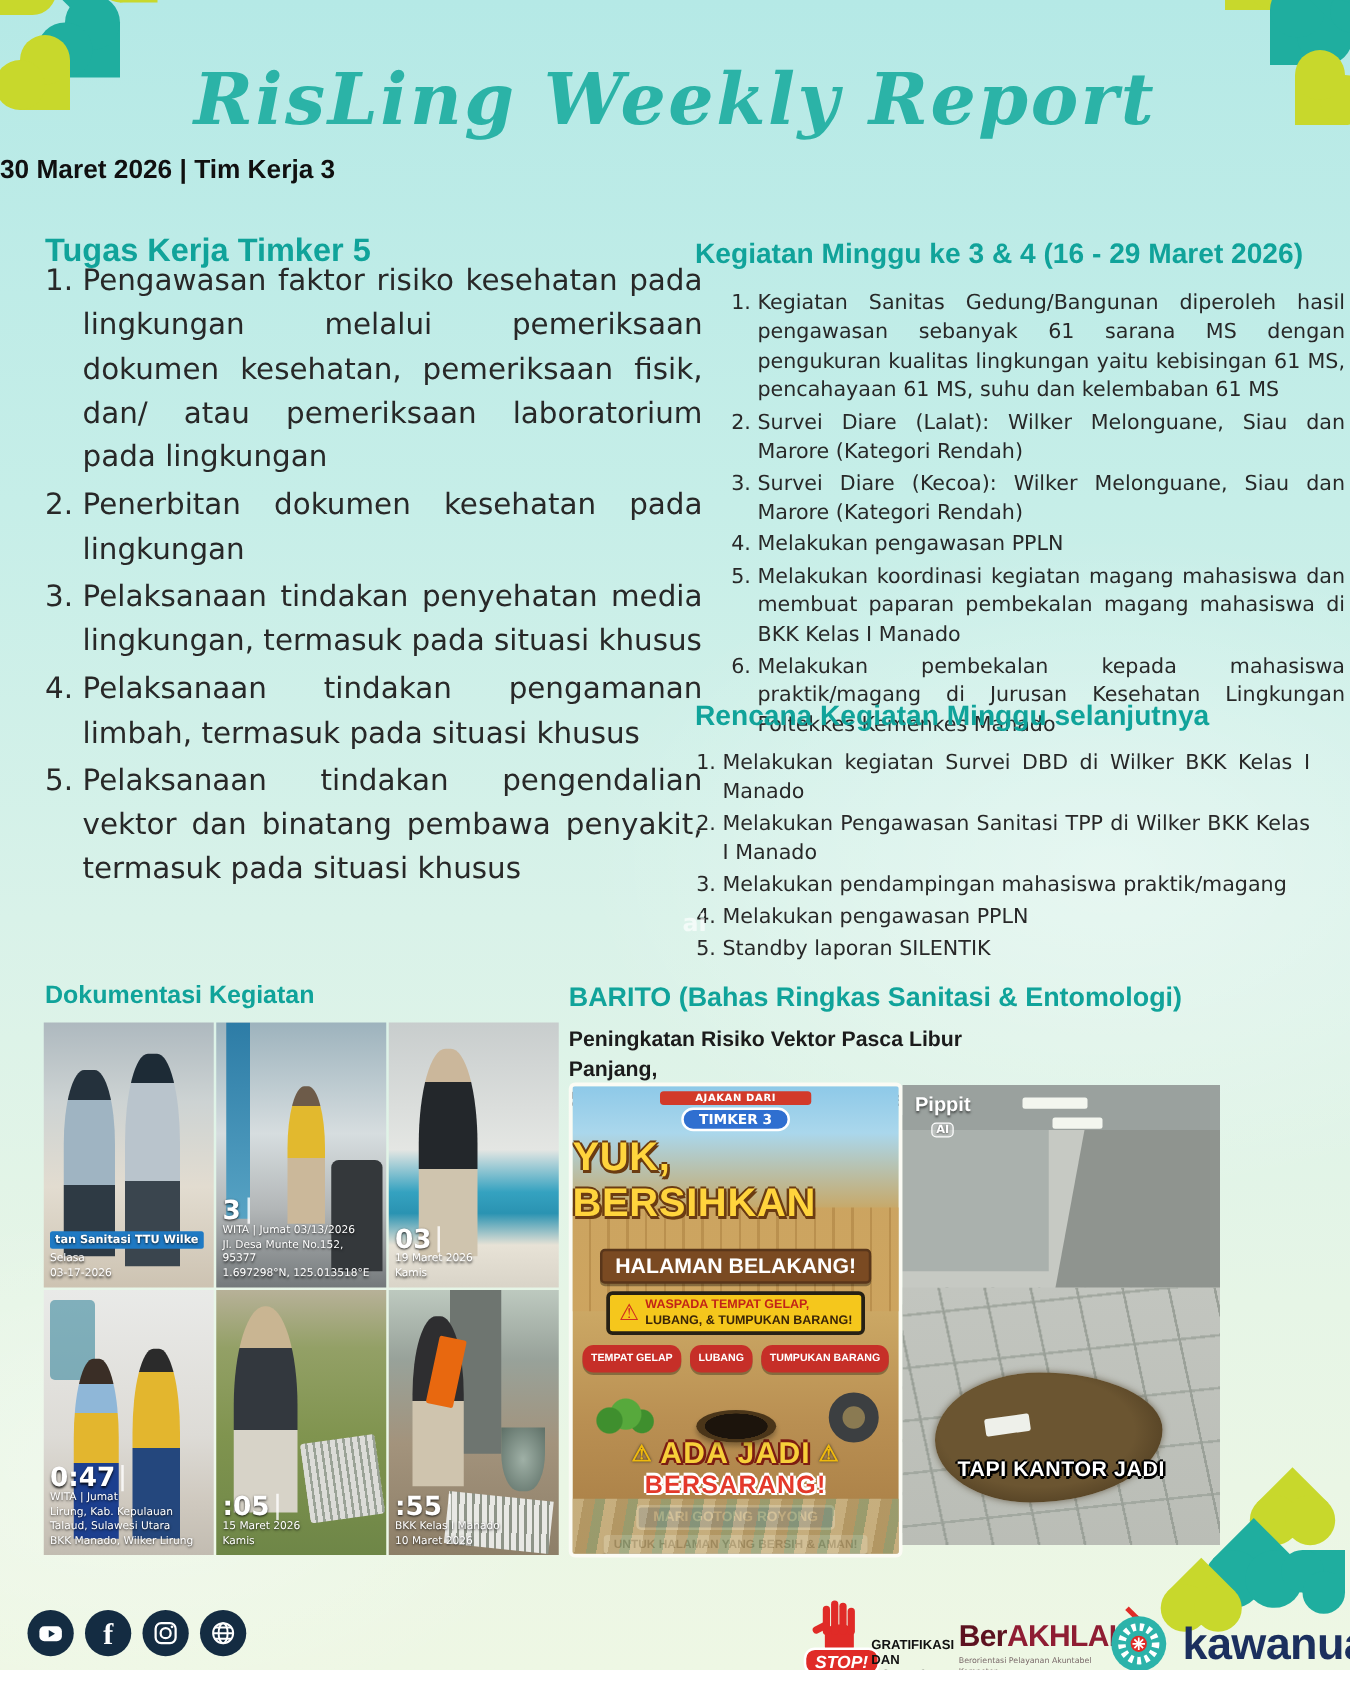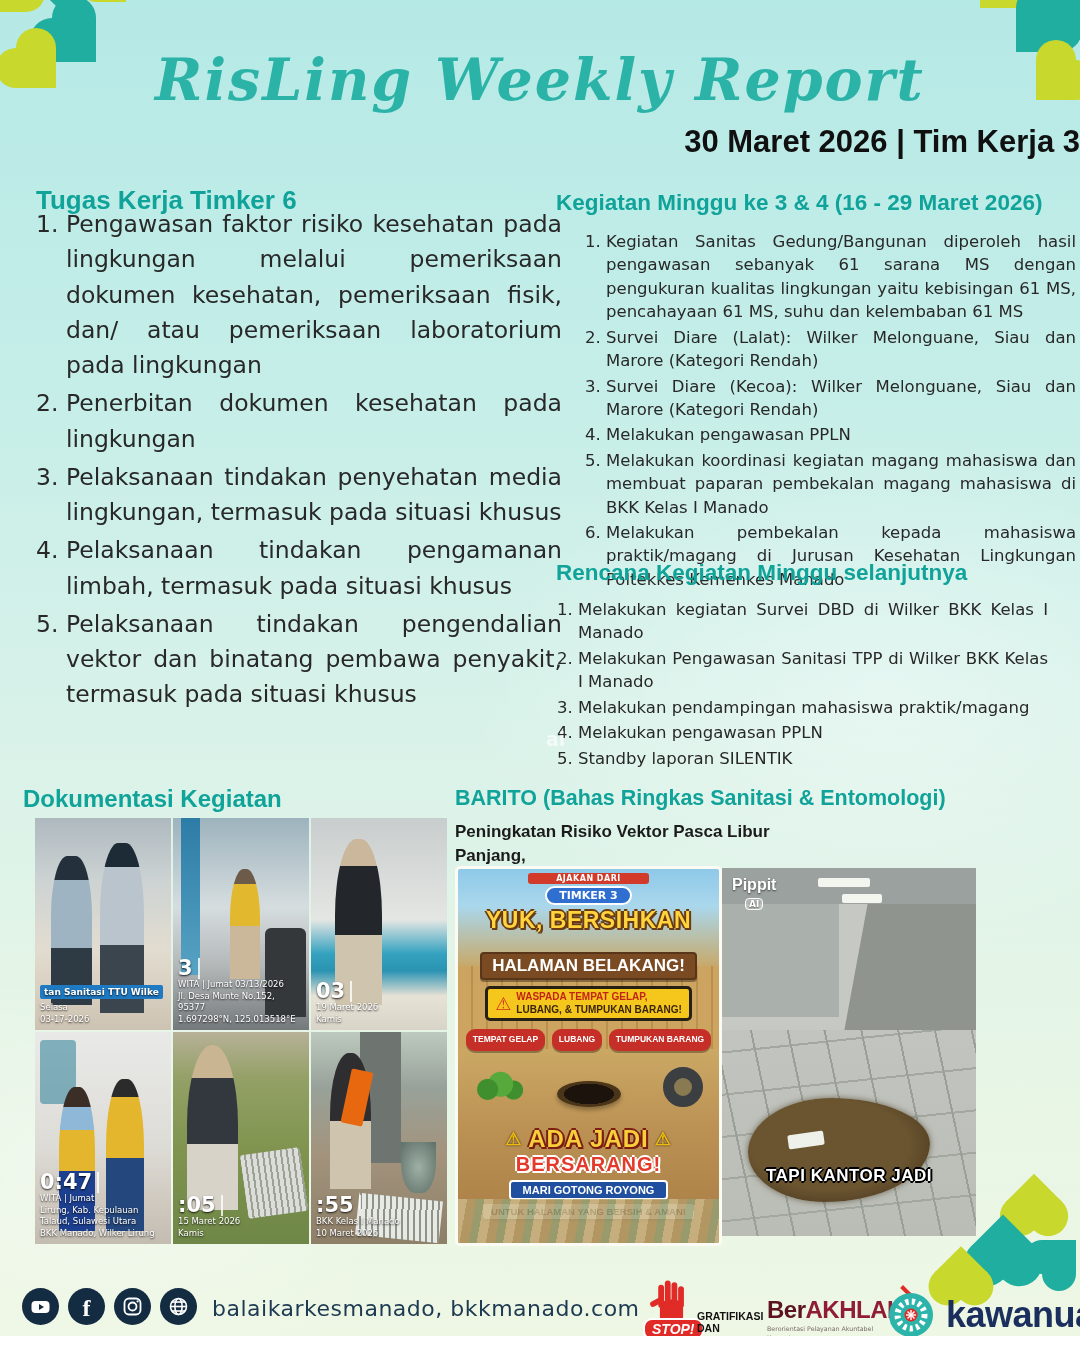--- a/index.html
+++ b/index.html
@@ -12,22 +12,22 @@
   }
   
   .heart{position:absolute;transform-origin:center;}
   .heart::before,.heart::after{content:"";position:absolute;width:100%;height:100%;border-radius:50%;background:inherit;}
   .heart::before{top:-50%;left:0;}
   .heart::after{left:-50%;top:0;}
   
   .title{position:absolute;top:46px;left:0;width:100%;text-align:center;
     font-family:"DejaVu Serif",serif;font-style:italic;font-weight:bold;
     font-size:57px;color:#2bb3a7;letter-spacing:2px;}
-  .subtitle{position:absolute;top:124px;left:0;width:100%;text-align:right;
-    font-family:"Liberation Sans",sans-serif;font-weight:bold;font-size:31px;color:#101010;}
+  .subtitle{position:absolute;top:124px;left:0;width:100%;text-align:left;
+    font-family:"Liberation Sans",sans-serif;font-weight:bold;font-size:21px;color:#101010;}
   
   .h-teal{position:absolute;font-family:"Liberation Sans",sans-serif;font-weight:bold;color:#10a39a;}
   
   ol.biglist{position:absolute;left:36px;top:207px;width:496px;margin:0;padding:0 0 0 30px;
     font-size:23.5px;line-height:1.5;color:#282828;text-align:justify;}
   ol.biglist li{margin:0 0 3px 0;}
   ol.smlist{position:absolute;margin:0;padding:0 0 0 22px;width:470px;
     font-size:16.5px;line-height:1.42;color:#282828;text-align:justify;}
   ol.smlist li{margin:0 0 2px 0;}
   .wm-ai{position:absolute;left:546px;top:728px;font-size:19px;font-weight:bold;color:rgba(255,255,255,.65);}
@@ -69,21 +69,21 @@
   .barito-sub{position:absolute;left:455px;top:820px;width:380px;
     font-family:"Liberation Sans",sans-serif;font-weight:bold;font-size:17px;color:#1b1b1b;line-height:1.4;}
   .poster{position:absolute;left:455px;top:866px;width:261px;height:374px;border:3px solid #fbfbf4;border-radius:5px;
     background:linear-gradient(180deg,#8ec9e8 0%,#aad7ec 10%,#c7a96a 26%,#cdaa66 46%,#b98f52 72%,#a67c44 100%);overflow:hidden;}
   .fence{position:absolute;left:0;top:26%;width:100%;height:22%;
     background:repeating-linear-gradient(90deg,#cda35e 0 13px,#b68a48 13px 15px);opacity:.8;}
   .poster-inner{position:absolute;inset:0;display:flex;flex-direction:column;align-items:center;padding-top:4px;}
   .ribbon-top{background:#d23a2a;color:#fff;font-weight:bold;font-size:8px;padding:1px 28px;border-radius:3px;letter-spacing:.5px;}
   .ribbon-team{background:#2f6fd0;border:2px solid #fff;color:#fff;font-weight:bold;font-size:11px;
     padding:1px 12px;border-radius:10px;margin-top:2px;}
-  .ptitle1{font-family:"Liberation Sans",sans-serif;font-weight:bold;font-size:23px;color:#ffd43d;letter-spacing:.5px;margin-top:2px;
+  .ptitle1{font-family:"Liberation Sans",sans-serif;font-weight:bold;font-size:32px;color:#ffd43d;letter-spacing:.5px;margin-top:2px;
     text-shadow:-2px 0 #6b3c12,2px 0 #6b3c12,0 -2px #6b3c12,0 2px #6b3c12,2px 2px #6b3c12;}
   .ptitle2{background:#7a4a22;border:2px solid #59361a;color:#fff;font-family:"Liberation Sans",sans-serif;
     font-weight:bold;font-size:17px;padding:2px 10px;border-radius:4px;margin-top:18px;
     box-shadow:0 2px 0 rgba(0,0,0,.35);}
   .pwarn{display:flex;align-items:center;gap:5px;background:#f5c71c;border:3px solid #262014;border-radius:5px;
     padding:2px 7px;margin-top:6px;}
   .pwarn .tri{color:#d0301f;font-size:18px;line-height:1;}
   .pwarn .wtxt{font-family:"Liberation Sans",sans-serif;font-weight:bold;font-size:10px;line-height:1.25;color:#3a2508;}
   .pwarn .wtxt .red{color:#c22417;}
   .bubbles{display:flex;justify-content:space-between;width:94%;margin-top:8px;}
@@ -175,21 +175,21 @@
   <div>
     <div class="heart" style="left:1014px;top:1182px;width:40px;height:40px;background:#c8d82c;transform:rotate(225deg);"></div>
     <div class="heart" style="left:980px;top:1224px;width:46px;height:46px;background:#1fae9f;transform:rotate(225deg);"></div>
     <div class="heart" style="left:942px;top:1254px;width:38px;height:38px;background:#c8d82c;transform:rotate(225deg);"></div>
     <div class="heart" style="left:1042px;top:1240px;width:34px;height:34px;background:#1fae9f;transform:rotate(270deg);"></div>
   </div>
 
   <div class="title">RisLing Weekly Report</div>
   <div class="subtitle">30 Maret 2026 | Tim Kerja 3</div>
 
-  <div class="h-teal" style="left:36px;top:185px;font-size:26px;">Tugas Kerja Timker 6</div>
+  <div class="h-teal" style="left:36px;top:185px;font-size:26px;">Tugas Kerja Timker 5</div>
   <ol class="biglist">
     <li>Pengawasan faktor risiko kesehatan pada lingkungan melalui pemeriksaan dokumen kesehatan, pemeriksaan fisik, dan/ atau pemeriksaan laboratorium pada lingkungan</li>
     <li>Penerbitan dokumen kesehatan pada lingkungan</li>
     <li>Pelaksanaan tindakan penyehatan media lingkungan, termasuk pada situasi khusus</li>
     <li>Pelaksanaan tindakan pengamanan limbah, termasuk pada situasi khusus</li>
     <li>Pelaksanaan tindakan pengendalian vektor dan binatang pembawa penyakit, termasuk pada situasi khusus</li>
   </ol>
 
   <div class="h-teal" style="left:556px;top:190px;font-size:22.5px;">Kegiatan Minggu ke 3 &amp; 4 (16 - 29 Maret 2026)</div>
   <ol class="smlist" style="left:584px;top:230px;">
@@ -205,21 +205,21 @@
   <ol class="smlist" style="left:556px;top:598px;">
     <li>Melakukan kegiatan Survei DBD di Wilker BKK Kelas I Manado</li>
     <li>Melakukan Pengawasan Sanitasi TPP di Wilker BKK Kelas I Manado</li>
     <li>Melakukan pendampingan mahasiswa praktik/magang</li>
     <li>Melakukan pengawasan PPLN</li>
     <li>Standby laporan SILENTIK</li>
   </ol>
 
   <div class="wm-ai">ai</div>
 
-  <div class="h-teal" style="left:23px;top:785px;font-size:24px;">Dokumentasi Kegiatan</div>
+  <div class="h-teal" style="left:36px;top:785px;font-size:20px;">Dokumentasi Kegiatan</div>
   <div class="collage">
     <div class="tile t1">
       <div class="fig figA"></div>
       <div class="fig figB"></div>
       <div class="ph-overlay">
         <span class="badge-blue">tan Sanitasi TTU Wilke</span>
         <div class="ph-line">Selasa</div>
         <div class="ph-line">03-17-2026</div>
       </div>
     </div>
@@ -354,21 +354,20 @@
     <div class="sicon">
       <svg width="21" height="21" viewBox="0 0 21 21" fill="none" stroke="#fff" stroke-width="1.6">
           <circle cx="10.5" cy="10.5" r="8"></circle>
           <ellipse cx="10.5" cy="10.5" rx="3.6" ry="8"></ellipse>
           <line x1="2.5" y1="10.5" x2="18.5" y2="10.5"></line>
           <line x1="3.6" y1="6" x2="17.4" y2="6"></line>
           <line x1="3.6" y1="15" x2="17.4" y2="15"></line>
         </svg>
     </div>
   </div>
-  <div class="website">balaikarkesmanado, bkkmanado.com</div>
 
   <div class="stoplogo">
     <svg width="52" height="58" viewBox="0 0 60 70">
       <g fill="#e02b27">
         <rect x="19" y="26" width="28" height="32" rx="11"></rect>
         <rect x="17" y="8" width="7" height="28" rx="3.5"></rect>
         <rect x="25" y="3" width="7" height="33" rx="3.5"></rect>
         <rect x="33" y="5" width="7" height="31" rx="3.5"></rect>
         <rect x="41" y="10" width="7" height="26" rx="3.5"></rect>
         <rect x="6" y="30" width="16" height="7" rx="3.5" transform="rotate(-28 6 30)"></rect>

